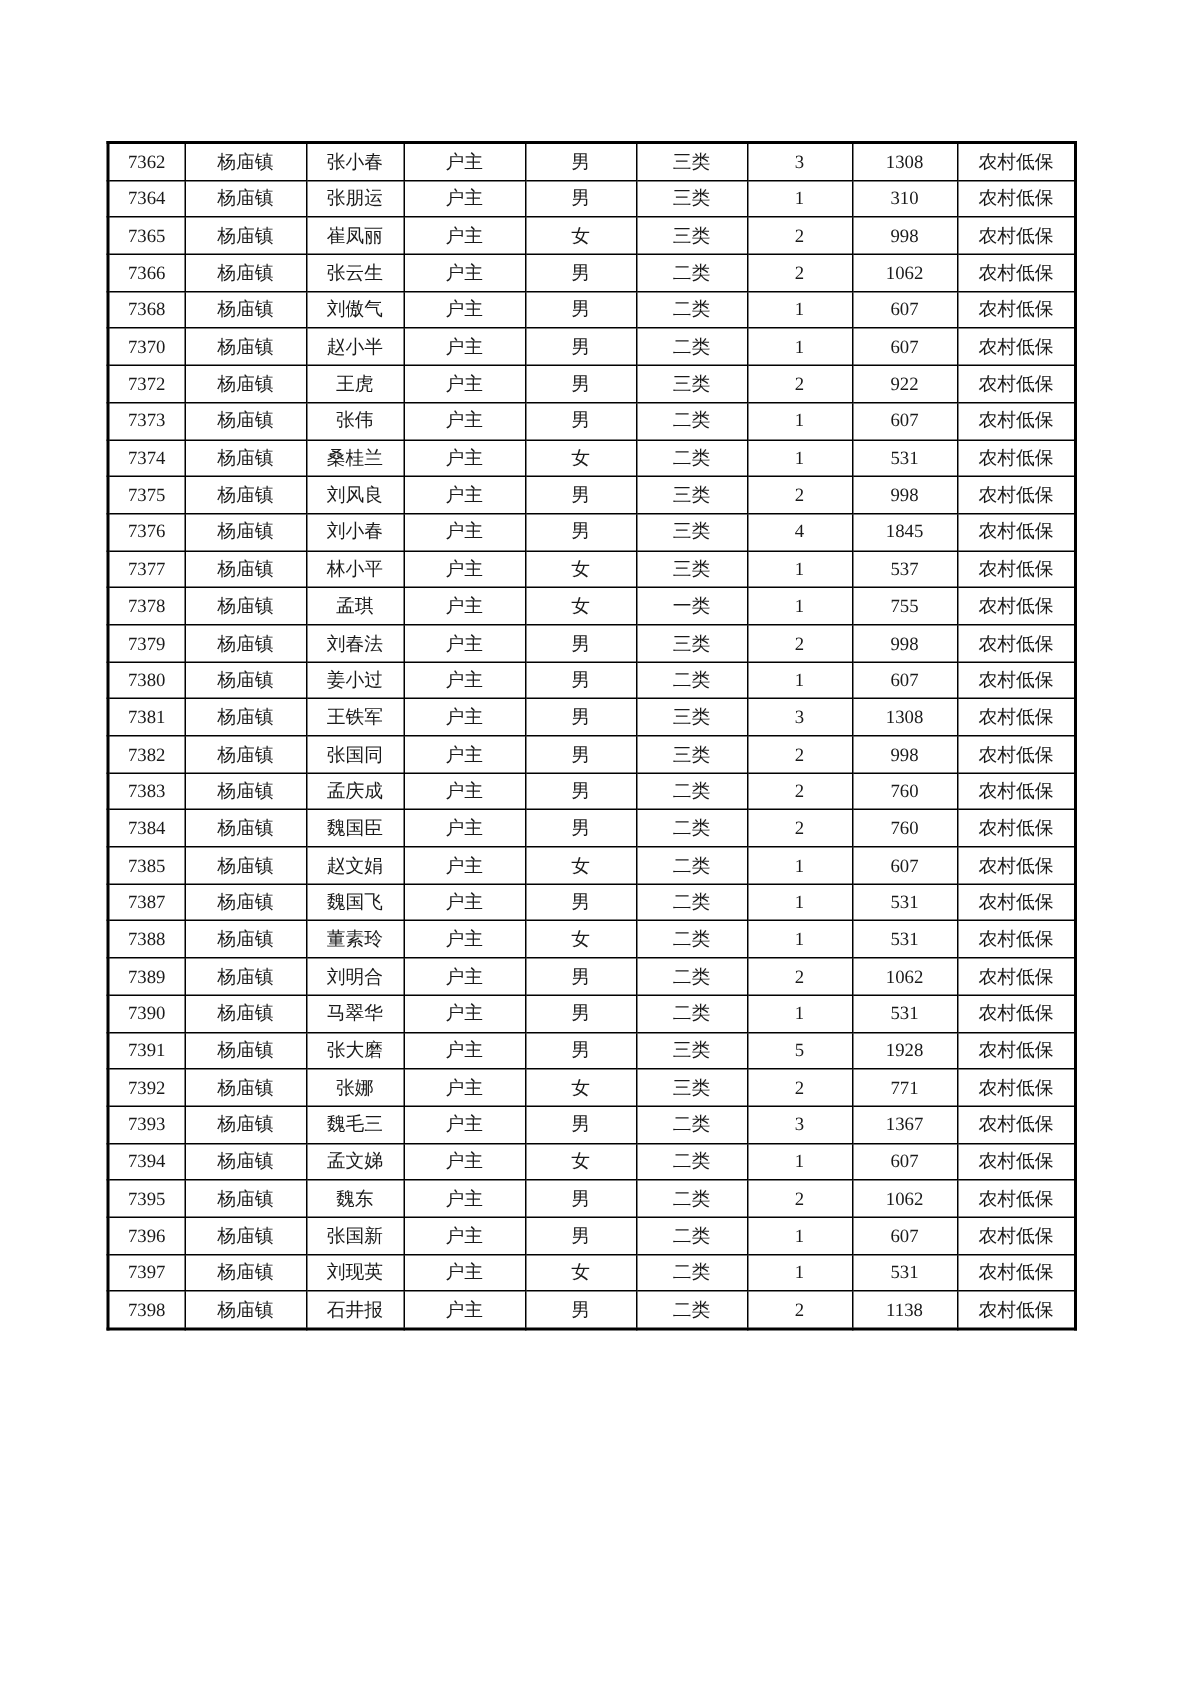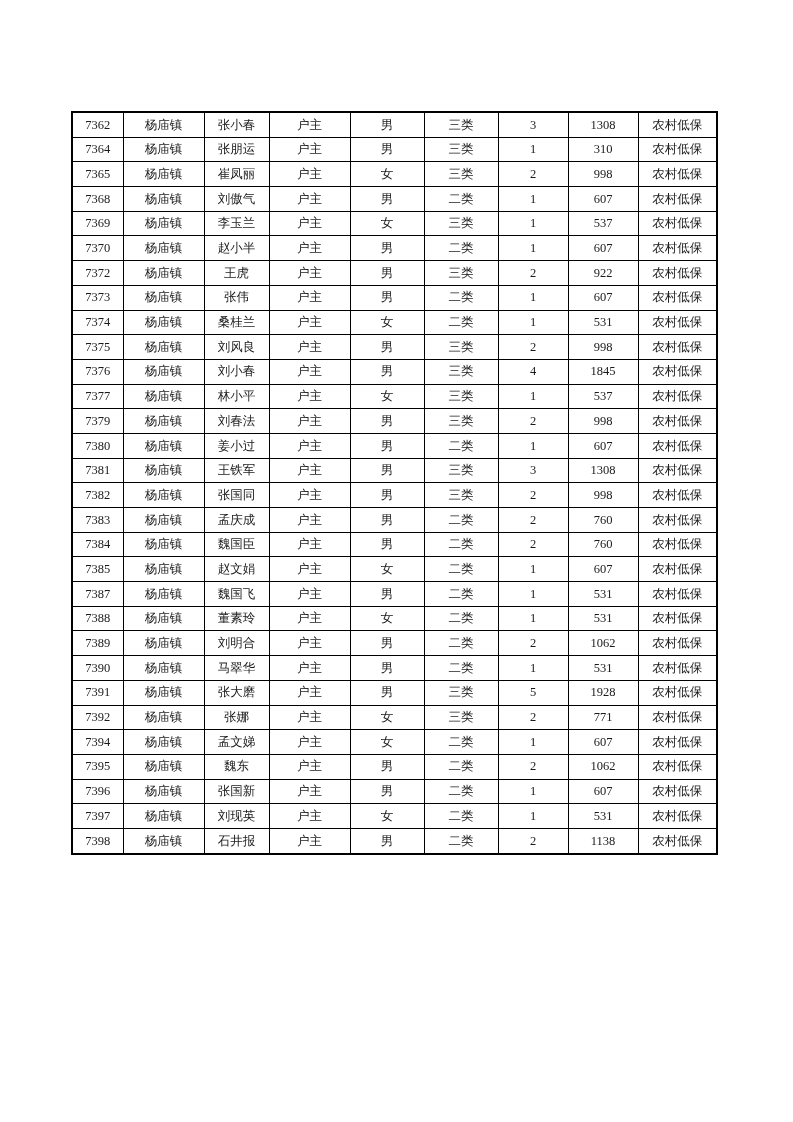--- a/index.html
+++ b/index.html
@@ -11,21 +11,21 @@
     position: relative;
     width: 793px;
     height: 1122px;
     background: #ffffff;
     overflow: hidden;
     font-family: "Liberation Serif", "DejaVu Serif", serif;
   }
   table.roster {
     position: absolute;
     left: 71px;
-    top: 111px;
+    top: 94px;
     width: 645px;
     border-collapse: collapse;
     table-layout: fixed;
     border: 2px solid #000000;
   }
   table.roster td {
     border: 1px solid #000000;
     height: 23.7px;
     padding: 0 2px;
     text-align: center;
@@ -81,39 +81,39 @@
           <td>杨庙镇</td>
           <td>崔凤丽</td>
           <td>户主</td>
           <td>女</td>
           <td>三类</td>
           <td>2</td>
           <td>998</td>
           <td>农村低保</td>
         </tr>
         <tr>
+          <td>7366</td>
+          <td>杨庙镇</td>
+          <td>张云生</td>
+          <td>户主</td>
+          <td>男</td>
+          <td>二类</td>
+          <td>2</td>
+          <td>1062</td>
+          <td>农村低保</td>
+        </tr>
+        <tr>
           <td>7368</td>
           <td>杨庙镇</td>
           <td>刘傲气</td>
           <td>户主</td>
           <td>男</td>
           <td>二类</td>
           <td>1</td>
           <td>607</td>
-          <td>农村低保</td>
-        </tr>
-        <tr>
-          <td>7369</td>
-          <td>杨庙镇</td>
-          <td>李玉兰</td>
-          <td>户主</td>
-          <td>女</td>
-          <td>三类</td>
-          <td>1</td>
-          <td>537</td>
           <td>农村低保</td>
         </tr>
         <tr>
           <td>7370</td>
           <td>杨庙镇</td>
           <td>赵小半</td>
           <td>户主</td>
           <td>男</td>
           <td>二类</td>
           <td>1</td>
@@ -180,20 +180,31 @@
           <td>杨庙镇</td>
           <td>林小平</td>
           <td>户主</td>
           <td>女</td>
           <td>三类</td>
           <td>1</td>
           <td>537</td>
           <td>农村低保</td>
         </tr>
         <tr>
+          <td>7378</td>
+          <td>杨庙镇</td>
+          <td>孟琪</td>
+          <td>户主</td>
+          <td>女</td>
+          <td>一类</td>
+          <td>1</td>
+          <td>755</td>
+          <td>农村低保</td>
+        </tr>
+        <tr>
           <td>7379</td>
           <td>杨庙镇</td>
           <td>刘春法</td>
           <td>户主</td>
           <td>男</td>
           <td>三类</td>
           <td>2</td>
           <td>998</td>
           <td>农村低保</td>
         </tr>
@@ -320,20 +331,31 @@
         </tr>
         <tr>
           <td>7392</td>
           <td>杨庙镇</td>
           <td>张娜</td>
           <td>户主</td>
           <td>女</td>
           <td>三类</td>
           <td>2</td>
           <td>771</td>
+          <td>农村低保</td>
+        </tr>
+        <tr>
+          <td>7393</td>
+          <td>杨庙镇</td>
+          <td>魏毛三</td>
+          <td>户主</td>
+          <td>男</td>
+          <td>二类</td>
+          <td>3</td>
+          <td>1367</td>
           <td>农村低保</td>
         </tr>
         <tr>
           <td>7394</td>
           <td>杨庙镇</td>
           <td>孟文娣</td>
           <td>户主</td>
           <td>女</td>
           <td>二类</td>
           <td>1</td>

